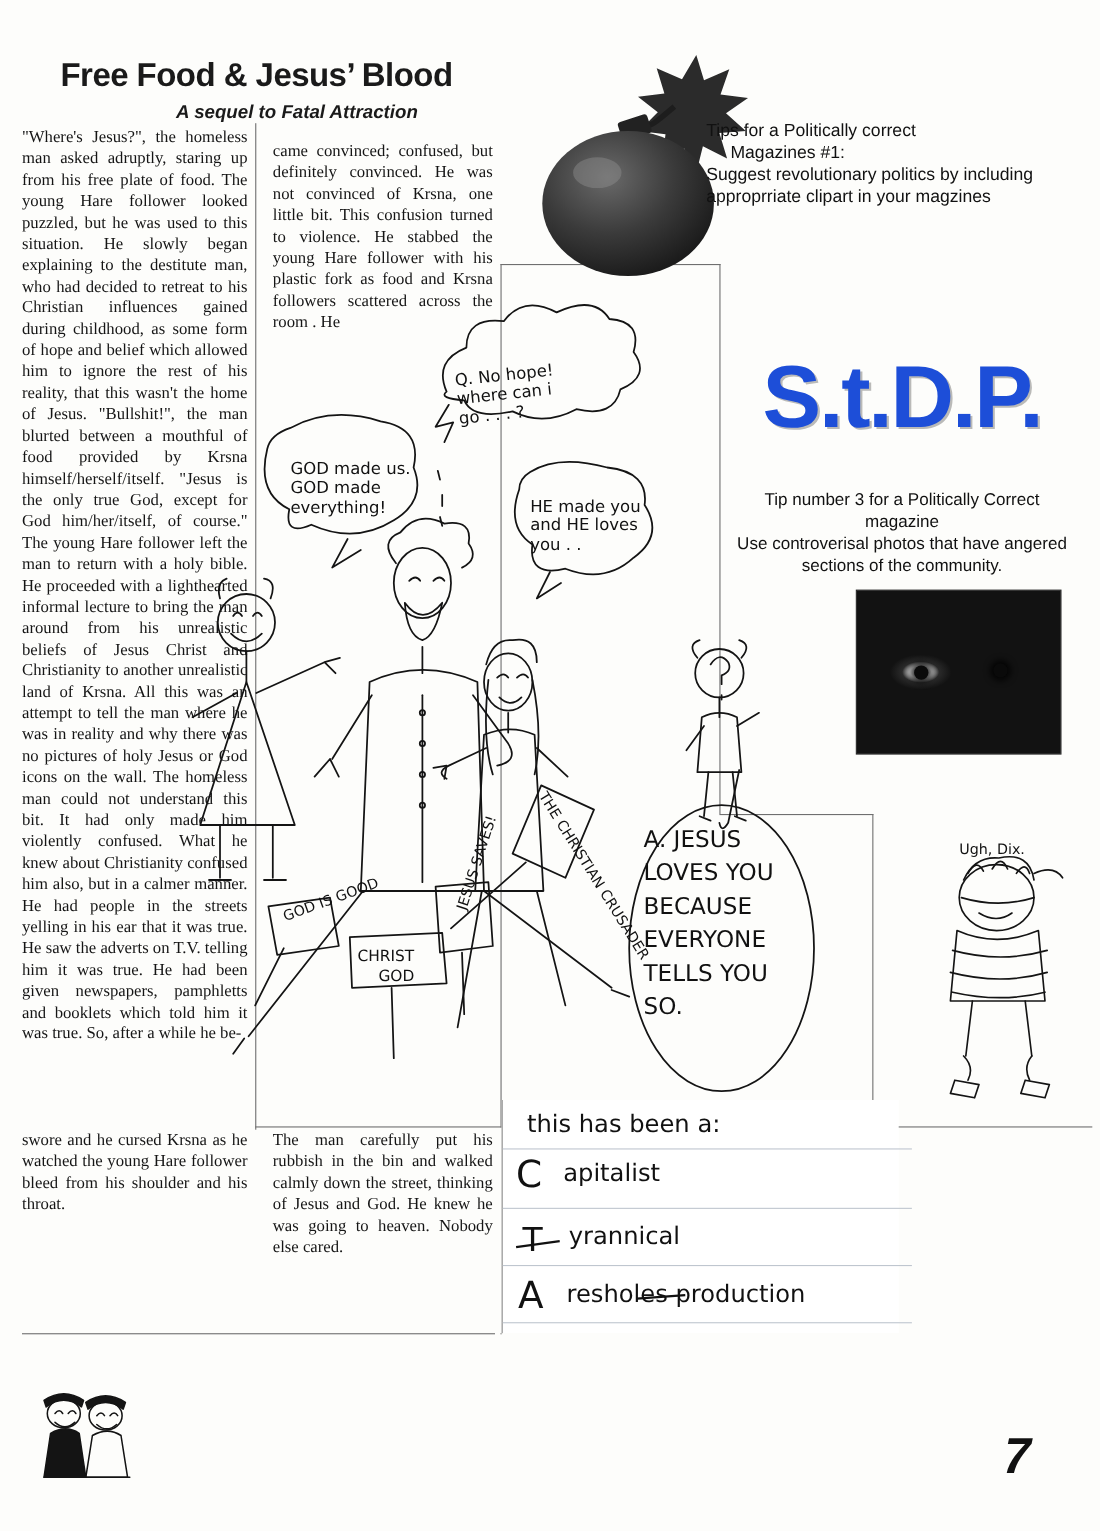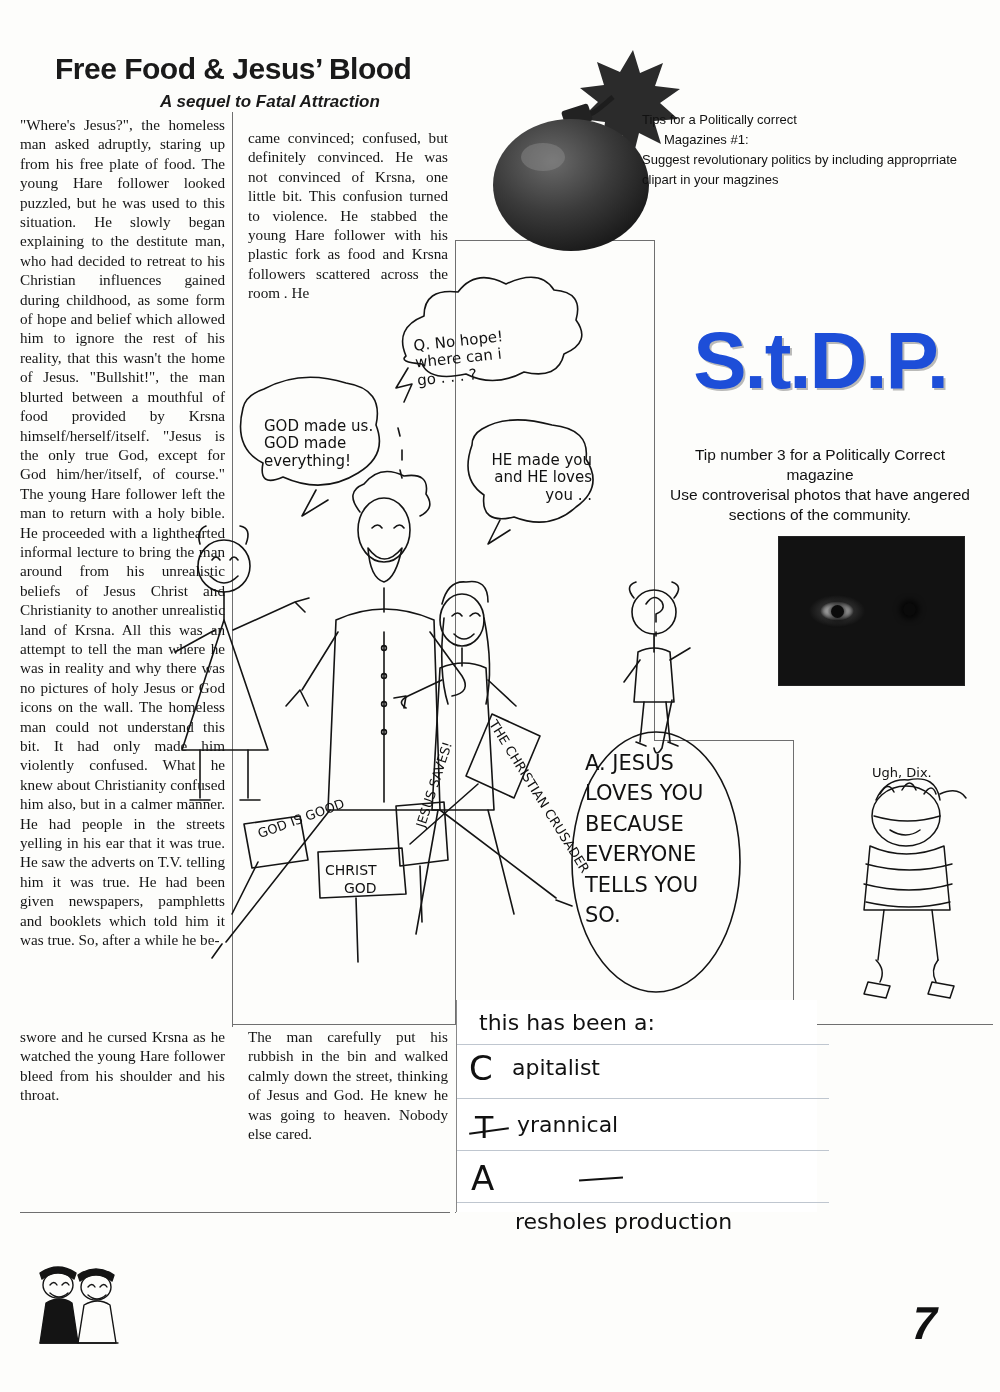--- a/index.html
+++ b/index.html
@@ -59,21 +59,21 @@
   #col-mid   { left: 248px; top: 128px; width: 200px; }
   #col-left-lower { left: 20px; top: 1027px; width: 205px; }
   #col-mid-lower  { left: 248px; top: 1027px; width: 200px; }
 
   
   .tip {
     position: absolute;
     font-family: "Liberation Sans", sans-serif;
     color: #111;
   }
-  #tip1 { left: 642px; top: 110px; width: 320px; font-size: 13px; line-height: 20px; }
+  #tip1 { left: 642px; top: 110px; width: 320px; font-size: 16px; line-height: 20px; }
   #tip1 .ln2 { padding-left: 22px; }
   #tip2 { left: 672px; top: 240px; width: 290px; font-size: 15.5px; line-height: 20px; text-align: center; font-weight: normal; }
   #tip3 { left: 660px; top: 445px; width: 320px; font-size: 15.5px; line-height: 20px; text-align: center; }
   #tip4 { left: 800px; top: 1030px; width: 190px; font-size: 15.5px; line-height: 20.5px; text-align: center; }
 
   .stdp {
     position: absolute;
     left: 660px;
     top: 315px;
     width: 320px;
@@ -116,21 +116,21 @@
   
   .hand {
     font-family: "DejaVu Sans", sans-serif;
     color: #111;
     position: absolute;
     line-height: 1.15;
   }
 
   #bubble-god-txt   { left: 252px; top: 418px; width: 115px; font-size: 15px; margin-left: 12px; }
   #bubble-nohope-txt{ left: 415px; top: 330px; width: 145px; font-size: 15px; transform: rotate(-6deg); }
-  #bubble-he-txt    { left: 482px; top: 452px; width: 110px; font-size: 15px; text-align: right; }
+  #bubble-he-txt    { left: 482px; top: 452px; width: 110px; font-size: 15px; }
   #bubble-jesus-txt { left: 585px; top: 748px; width: 150px; font-size: 21px; line-height: 1.45; }
   #label-ugh        { left: 872px; top: 766px; font-size: 13px; }
   #sign-christian   { left: 498px; top: 718px; font-size: 13px; transform: rotate(58deg); transform-origin: left top;}
   #sign-god-left    { left: 256px; top: 828px; font-size: 13px; transform: rotate(-20deg); transform-origin: left top;}
   #sign-jesus       { left: 414px; top: 825px; font-size: 13px; transform: rotate(-72deg); transform-origin: left top;}
   #sign-christ      { left: 325px; top: 862px; font-size: 14px; }
   #sign-god2        { left: 344px; top: 880px; font-size: 14px; }
 
   
   #banner {
@@ -152,21 +152,21 @@
     position: absolute;
     font-family: "DejaVu Sans", sans-serif;
     color: #111;
   }
   #bn-head { left: 22px; top: 10px; font-size: 22px; }
   #bn-c    { left: 12px; top: 48px; font-size: 34px; }
   #bn-cap  { left: 55px; top: 55px; font-size: 22px; }
   #bn-t    { left: 18px; top: 110px; font-size: 30px; }
   #bn-tyr  { left: 60px; top: 112px; font-size: 22px; }
   #bn-a    { left: 14px; top: 158px; font-size: 34px; }
-  #bn-ass  { left: 58px; top: 165px; font-size: 22px; margin-top: 44px; }
+  #bn-ass  { left: 58px; top: 165px; font-size: 22px; }
   .strike-t {
     position: absolute; left: 12px; top: 130px; width: 40px;
     border-top: 2px solid #111; transform: rotate(-8deg);
   }
   .strike-hole {
     position: absolute; left: 122px; top: 178px; width: 44px;
     border-top: 2px solid #111; transform: rotate(-4deg);
   }
 
   

